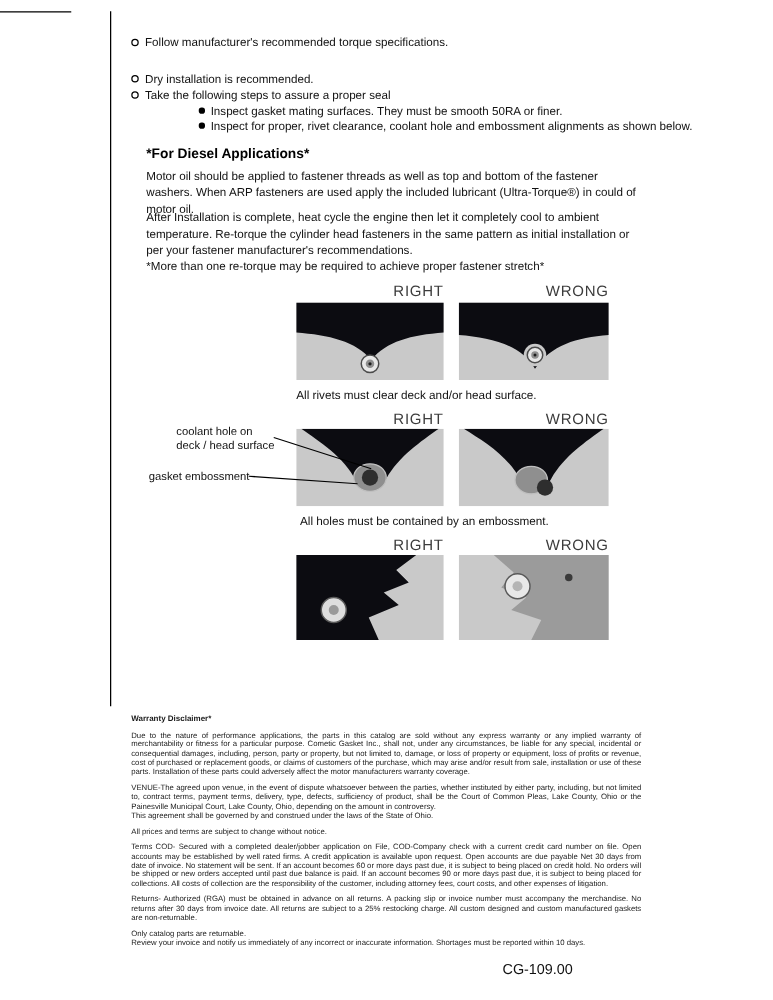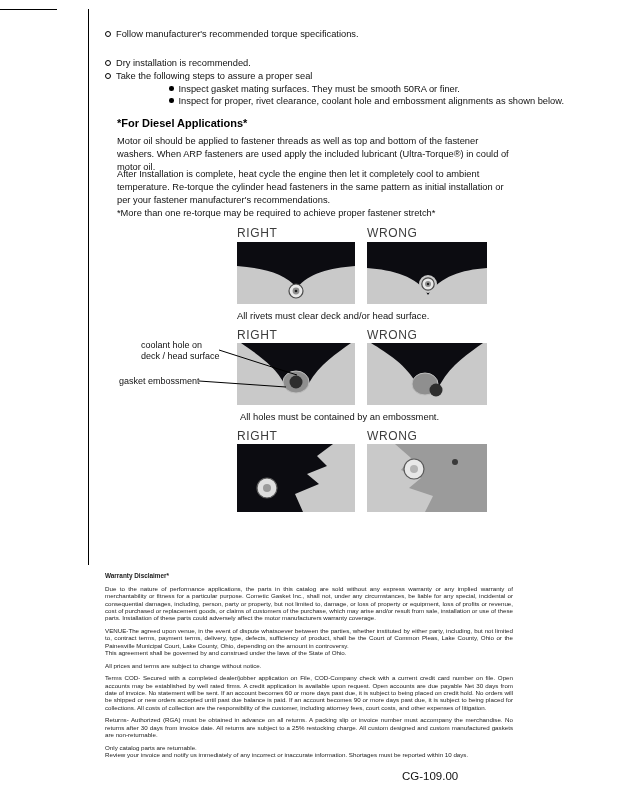--- a/index.html
+++ b/index.html
@@ -12,38 +12,38 @@
   .title {
     position:absolute; left:104px; top:18px; margin:0;
     font-size:13.5px; font-weight:bold; text-decoration:underline;
     text-underline-offset:2px; color:#000;
   }
   .tip, .subtip {
     position:absolute; display:flex; align-items:flex-start;
     font-size:9.3px; line-height:1.3; color:#111;
   }
   .tip { left:105px; }
-  .subtip { left:125px;padding-left:44px; }
+  .subtip { left:115px;padding-left:44px; }
   .b1 {
     display:inline-block; flex:0 0 auto; width:4px; height:4px;
     border:1px solid #000; border-radius:50%; margin:3px 5px 0 0; background:#fff;
   }
   .b2 {
     display:inline-block; flex:0 0 auto; width:4.5px; height:4.5px;
     background:#000; border-radius:50%; margin:3px 5px 0 0;
   }
   .diesel-heading {
     position:absolute; left:117px; top:117px; margin:0;
     font-size:11px; font-weight:bold; color:#000;
   }
   .body-para {
     position:absolute; margin:0; font-size:9.3px; line-height:1.4; color:#111;
   }
   .dlabel {
-    position:absolute; text-align:left; font-size:12px; letter-spacing:0.6px;
+    position:absolute; text-align:right; font-size:12px; letter-spacing:0.6px;
     color:#3c3c3c; font-weight:normal;
   }
   .dcaption { position:absolute; margin:0; font-size:9.4px; color:#111; line-height:1.25; }
   .dpanel { position:absolute; }
   .callout {
     position:absolute; font-size:9px; line-height:1.25; color:#111;
   }
   .overlay { position:absolute; left:0; top:0; pointer-events:none; }
   .fineprint {
     position:absolute; left:105px; top:572px; width:408px;

